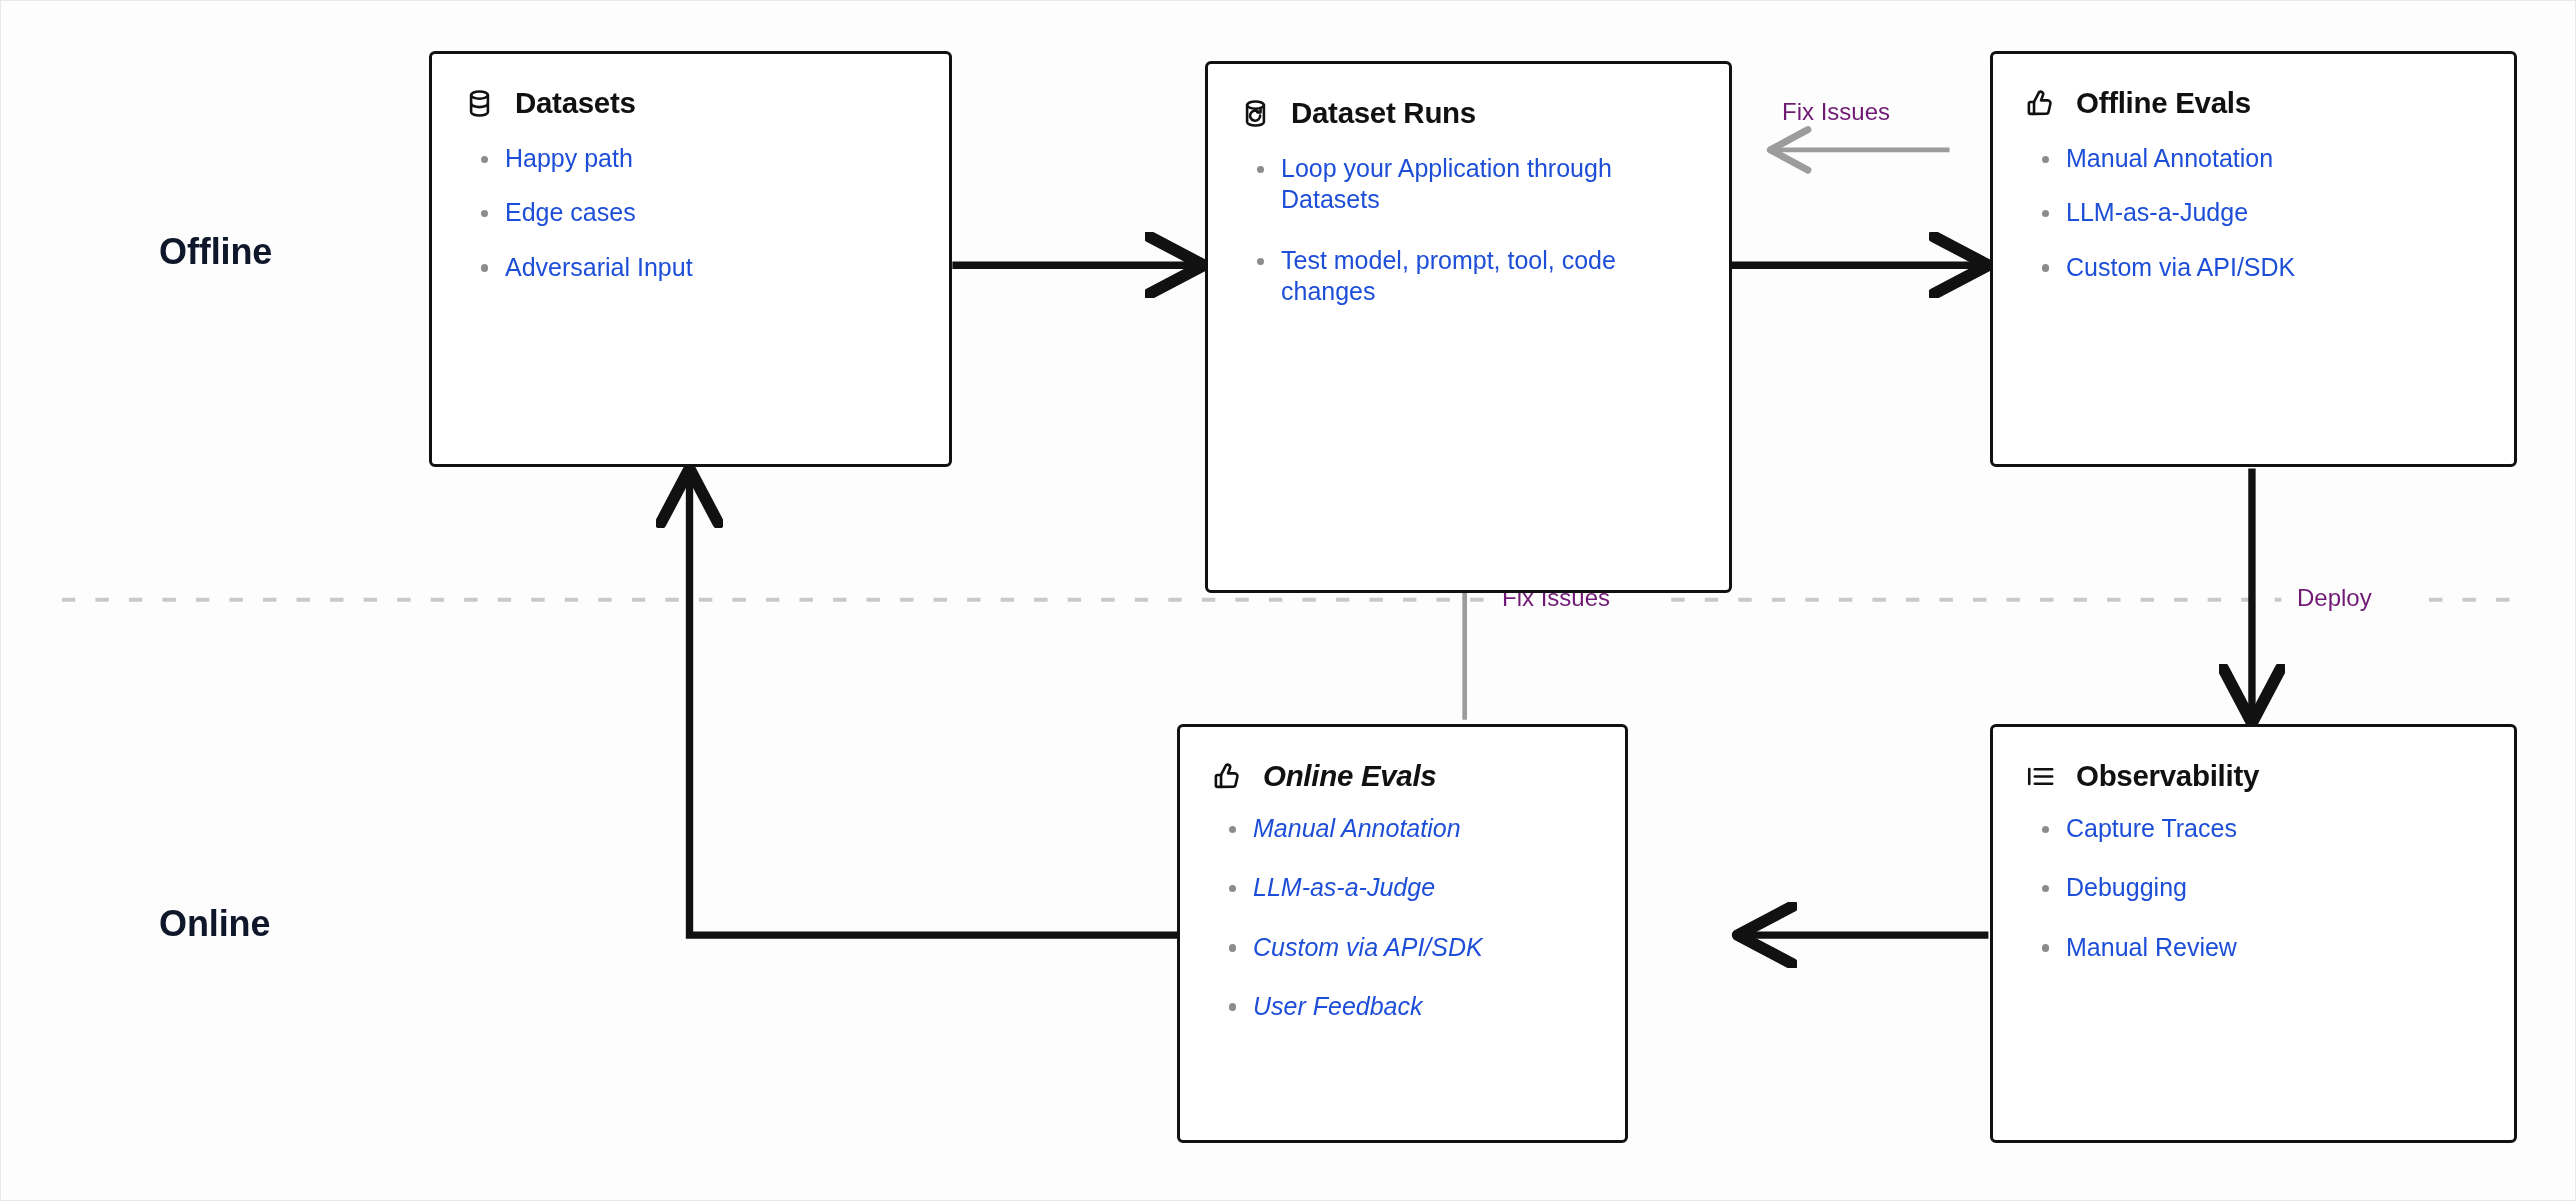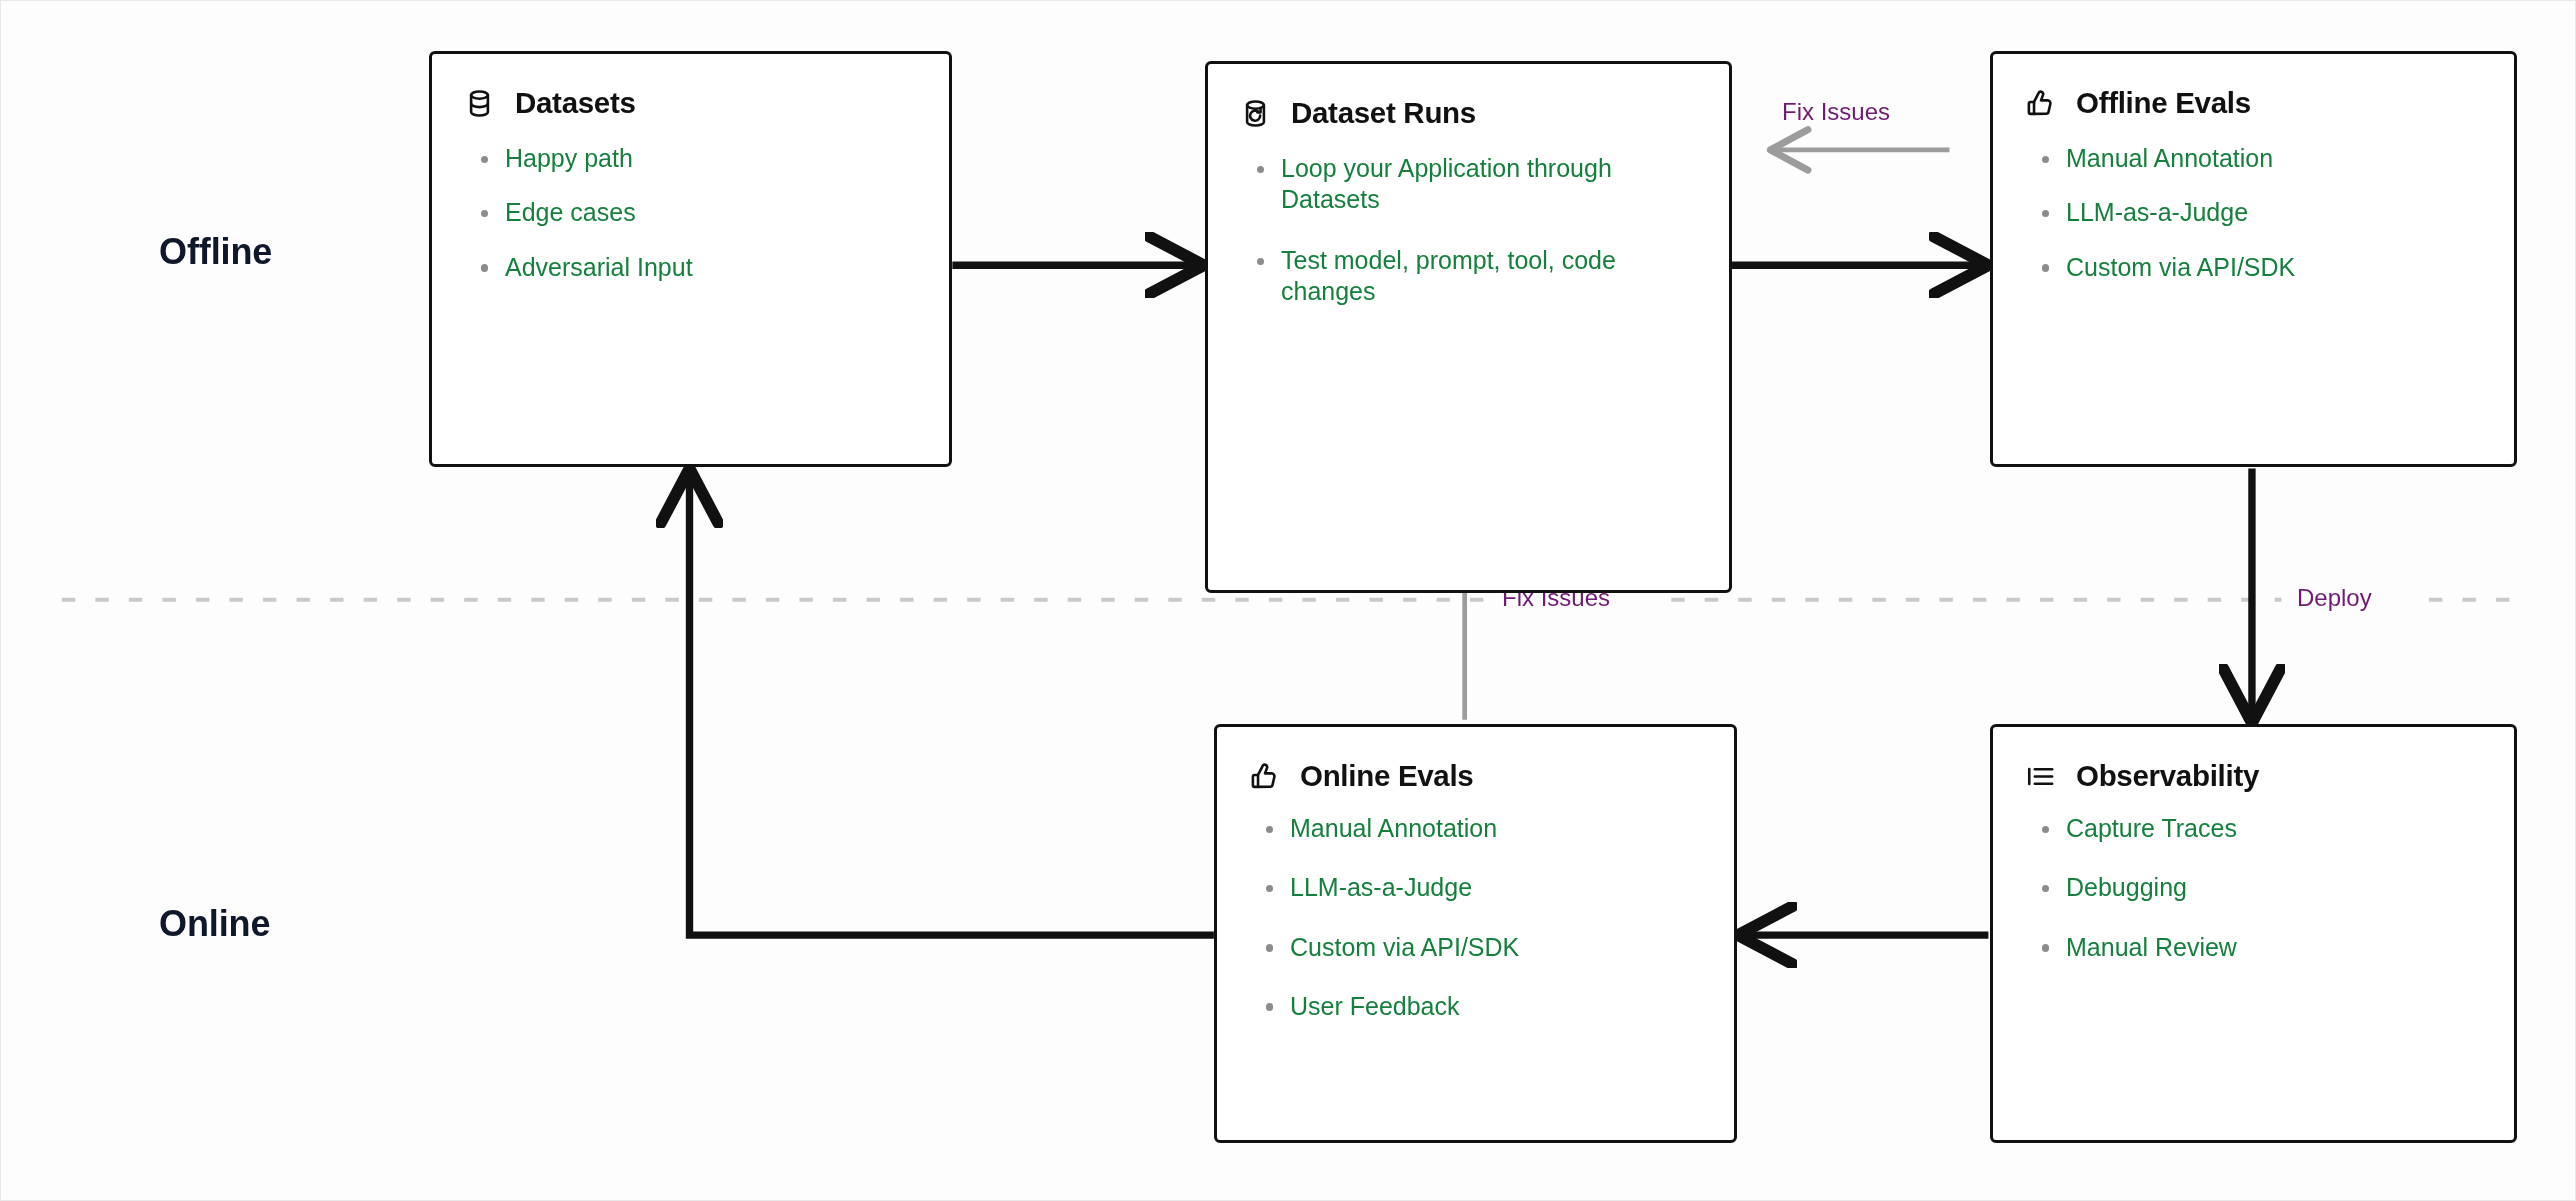--- a/index.html
+++ b/index.html
@@ -57,21 +57,21 @@
     position: absolute;
     background: #ffffff;
     border: 3.4px solid #111111;
     border-radius: 6px;
     box-sizing: border-box;
     padding: 0;
   }
   #node-datasets     { left: 428px;  top: 50px;   width: 523px;  height: 416px; }
   #node-dataset-runs { left: 1204px; top: 60px;   width: 527px;  height: 532px; }
   #node-offline      { left: 1989px; top: 50px;   width: 527px;  height: 416px; }
-  #node-online       { left: 1213px; top: 723px; width: 523px;  height: 419px; }
+  #node-online       { left: 1176px; top: 723px; width: 451px;  height: 419px; font-style: italic; }
   #node-observability{ left: 1989px; top: 723px; width: 527px;  height: 419px; }
 
   .node-head {
     display: flex;
     align-items: center;
     gap: 20px;
     padding: 32px 0 0 32px;
   }
   .node-icon {
     width: 31px;
@@ -92,21 +92,21 @@
 
   .node-list {
     list-style: none;
     margin: 0;
     padding: 23px 27px 0 46px;
   }
   .node-list li {
     position: relative;
     font-family: "Liberation Sans", sans-serif;
     font-size: 25px;
-    color: #15803d;
+    color: #1d4ed8;
     line-height: 1.25;
     margin: 0 0 23px 0;
     padding-left: 27px;
   }
   .node-list li::before {
     content: "";
     position: absolute;
     left: 2.7px;
     top: 12.7px;
     width: 7.4px;

